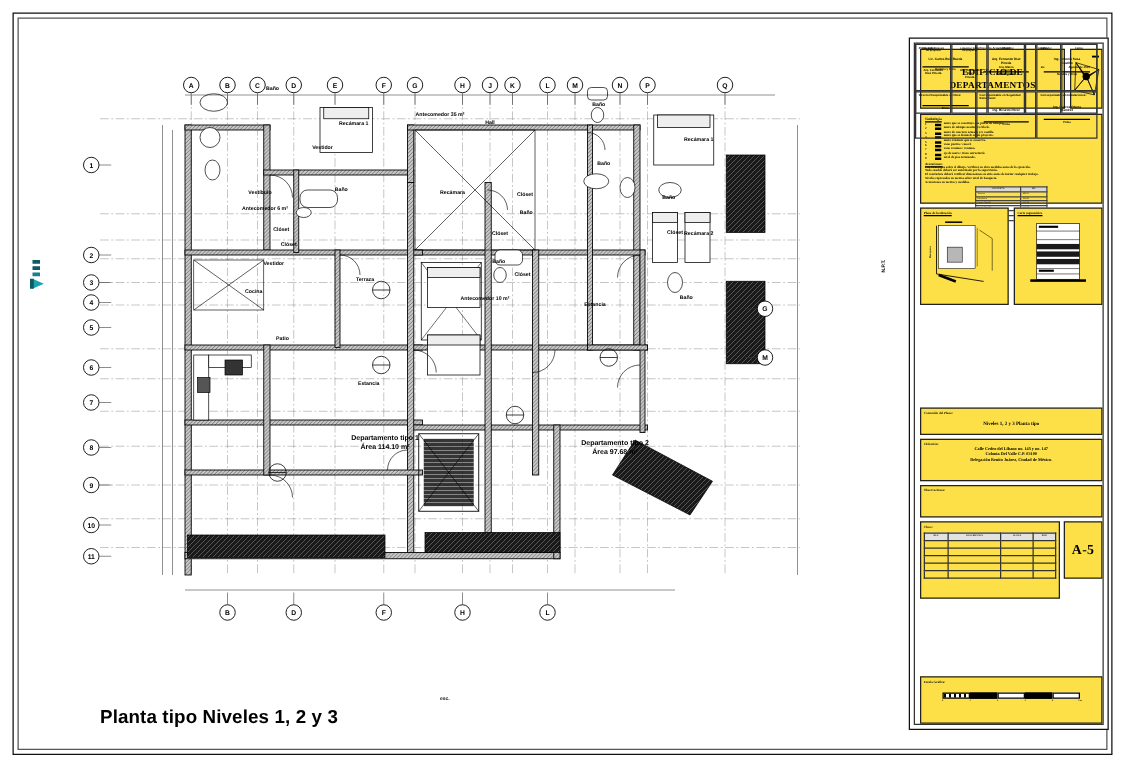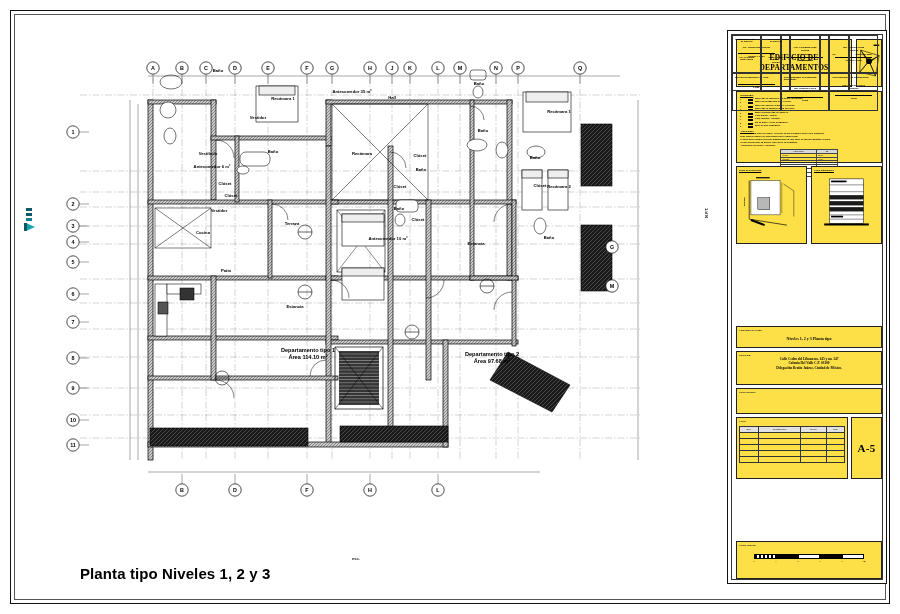--- a/index.html
+++ b/index.html
@@ -63,21 +63,21 @@
   
   #tb-content{left:4px;top:291px;width:146px;height:22px;padding:1.5px 2px;}
   #tb-address{left:4px;top:316px;width:146px;height:34px;padding:1.5px 2px;}
   #tb-notes2{left:4px;top:353px;width:146px;height:26px;padding:1.5px 2px;}
 
   
   #tb-revbox{left:4px;top:382px;width:112px;height:62px;padding:1.5px 2px;}
   #rev-table{width:100%;border-collapse:collapse;margin-top:3px;}
   #rev-table td,#rev-table th{border:.5px solid #333;font-size:2px;height:5px;padding:0 1px;}
   #rev-table th{background:#e2e2e2;font-size:1.9px;font-weight:bold;}
-  #tb-sheetno{left:119px;top:382px;width:31px;height:62px;display:flex;align-items:center;justify-content:center;}
+  #tb-sheetno{left:119px;top:382px;width:31px;height:46px;display:flex;align-items:center;justify-content:center;}
   #sheet-no-text{font-size:11px;font-weight:bold;letter-spacing:.3px;}
 
   
   #tb-signs{left:4px;top:447px;width:146px;height:56px;}
   .sig-cell{position:absolute;top:0;height:56px;border:1px solid #333;box-sizing:border-box;padding:1.5px 1px;}
   .sig-hd{font-size:2.1px;font-weight:bold;text-align:center;line-height:1.2;}
   .sig-val{font-size:2.3px;font-weight:bold;text-align:center;margin-top:13px;line-height:1.25;}
 
   
   #tb-scalebar{left:4px;top:506px;width:146px;height:38px;padding:2px;}

